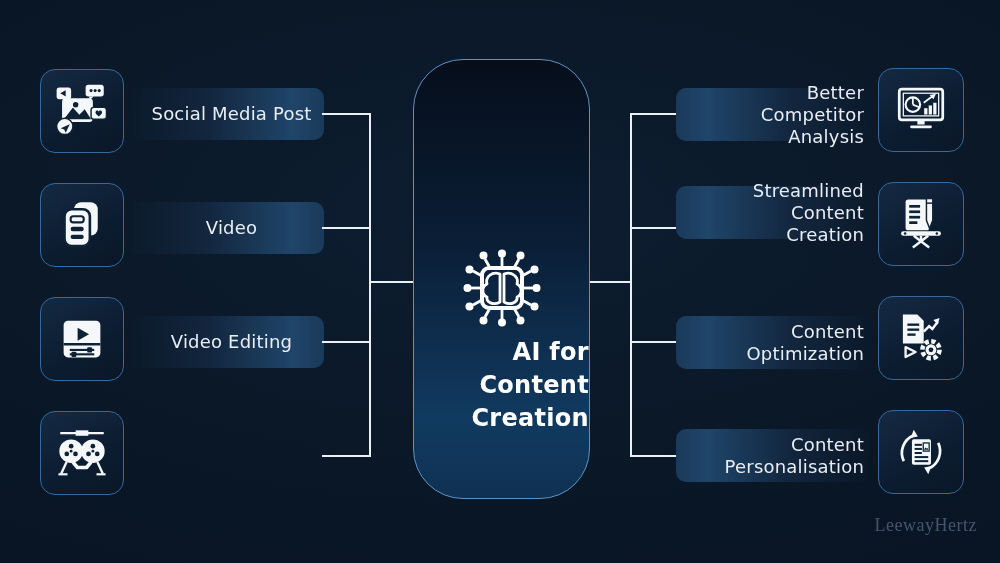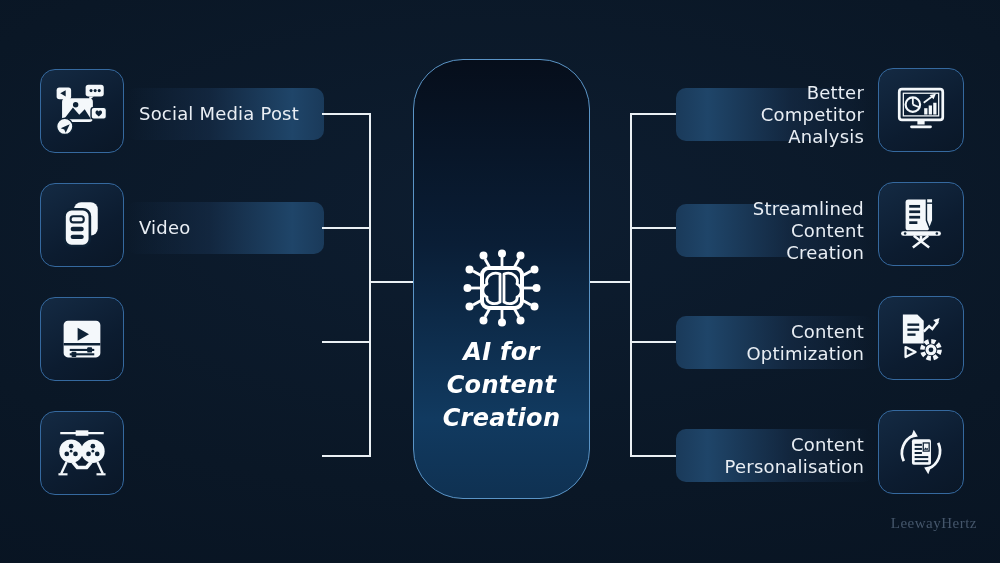--- a/index.html
+++ b/index.html
@@ -10,21 +10,21 @@
   }
   .tile{
     position:absolute;width:84px;height:84px;border-radius:15px;box-sizing:border-box;
     border:1.5px solid #35699f;
     background:linear-gradient(150deg,#142a43 0%,#0c1c30 60%,#0a1727 100%);
     display:flex;align-items:center;justify-content:center;
   }
   .tile-right{width:86px;}
   .bar{
     position:absolute;height:52px;width:198px;border-radius:10px;box-sizing:border-box;
-    display:flex;align-items:center;
+    display:flex;align-items:center;justify-content:center;
   }
   .bar-left{
     left:126px;padding-left:13px;
     background:linear-gradient(90deg,rgba(17,34,55,0) 0%,rgba(22,45,73,0.65) 42%,#1f4569 84%,#1a3a5a 100%);
   }
   .bar-right{
     left:676px;height:53px;justify-content:flex-end;text-align:right;padding-right:10px;
     background:linear-gradient(270deg,rgba(17,34,55,0) 0%,rgba(22,45,73,0.65) 42%,#1f4569 84%,#1a3a5a 100%);
     padding-left:28px;
   }
@@ -34,26 +34,26 @@
   .line{position:absolute;background:#eaf0f4;}
   .h-line{height:2px;}
   .v-line{width:2px;}
   .center-box{
     position:absolute;left:413px;top:59px;width:177px;height:440px;border-radius:50px;box-sizing:border-box;
     border:1.5px solid #5a94c6;
     background:linear-gradient(180deg,#060e1b 0%,#0a1e36 42%,#113a60 82%,#0f3152 100%);
   }
   .center-icon{position:absolute;left:50%;top:180px;transform:translateX(-50%);}
   .center-title{
-    position:absolute;top:276px;left:0;width:100%;text-align:center;
-    color:#ffffff;font-weight:bold;font-size:24px;line-height:33px;letter-spacing:.3px;font-style:italic;
+    position:absolute;top:276px;left:0;width:100%;text-align:right;
+    color:#ffffff;font-weight:bold;font-size:24px;line-height:33px;letter-spacing:.3px;
   }
   .watermark{
     position:absolute;top:515px;right:23px;
-    font-family:"Liberation Serif","DejaVu Serif",serif;font-size:15px;color:#45566b;letter-spacing:.5px;
+    font-family:"Liberation Serif","DejaVu Serif",serif;font-size:18px;color:#45566b;letter-spacing:.5px;
   }
   svg{display:block;}
 </style>
 </head>
 <body>
 
 <div class="canvas">
 
   <div class="tile" style="left:40px;top:69px;">
     <span>
@@ -99,20 +99,23 @@
       <svg width="56" height="56" viewBox="0 0 64 64">
         <rect x="11" y="11" width="42" height="42" rx="5" fill="#f4f8fb"></rect>
         <path d="M27 19 l13 7.5 -13 7.5 z" fill="#0e2236"></path>
         <line x1="11" y1="38" x2="53" y2="38" stroke="#0e2236" stroke-width="2.6"></line>
         <line x1="18" y1="44.5" x2="46" y2="44.5" stroke="#0e2236" stroke-width="2.4"></line>
         <rect x="38" y="41.5" width="5.5" height="6" rx="1" fill="#0e2236"></rect>
         <line x1="18" y1="49.5" x2="46" y2="49.5" stroke="#0e2236" stroke-width="2.4"></line>
         <rect x="20" y="46.5" width="5.5" height="6" rx="1" fill="#0e2236"></rect>
       </svg>
     </span>
+  </div>
+  <div class="bar bar-left" style="top:316px;">
+    <span class="label">Video Editing</span>
   </div>
 
   <div class="tile" style="left:40px;top:411px;">
     <span>
       <svg width="58" height="58" viewBox="0 0 64 64">
         <line x1="8" y1="10" x2="56" y2="10" stroke="#f4f8fb" stroke-width="2.4"></line>
         <rect x="25" y="7" width="14" height="6" fill="#f4f8fb"></rect>
         <circle cx="20" cy="30" r="13" fill="#f4f8fb"></circle>
         <circle cx="44" cy="30" r="13" fill="#f4f8fb"></circle>
         <circle cx="20" cy="24.5" r="2.6" fill="#0e2236"></circle>
@@ -201,21 +204,21 @@
         <rect x="40.5" y="27" width="3.6" height="10" fill="#f4f8fb"></rect>
         <rect x="45.5" y="24" width="3.6" height="13" fill="#f4f8fb"></rect>
         <path d="M35 24 L45 16.5" stroke="#f4f8fb" stroke-width="2"></path>
         <polygon points="48.5,14 41.5,15.5 45.8,20" fill="#f4f8fb"></polygon>
         <rect x="28" y="43" width="8" height="5" fill="#f4f8fb"></rect>
         <rect x="20" y="49" width="24" height="3" rx="1.5" fill="#f4f8fb"></rect>
       </svg>
     </span>
   </div>
 
-  <div class="bar bar-right" style="top:204px;justify-content:center;">
+  <div class="bar bar-right" style="top:186px;justify-content:center;">
     <span class="label">Streamlined Content
 Creation</span>
   </div>
   <div class="tile tile-right" style="left:878px;top:182px;">
     <span>
       <svg width="58" height="58" viewBox="0 0 64 64">
         <rect x="15" y="5" width="26" height="34" rx="3" fill="#f4f8fb"></rect>
         <rect x="19" y="11" width="12" height="3" fill="#0e2236"></rect>
         <rect x="19" y="17" width="12" height="3" fill="#0e2236"></rect>
         <rect x="19" y="23" width="12" height="3" fill="#0e2236"></rect>

